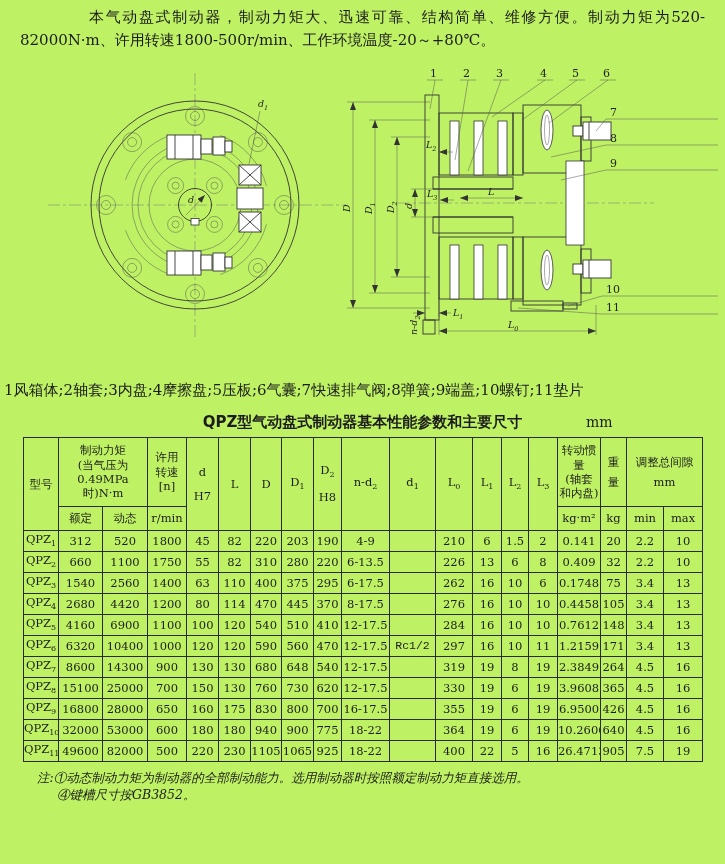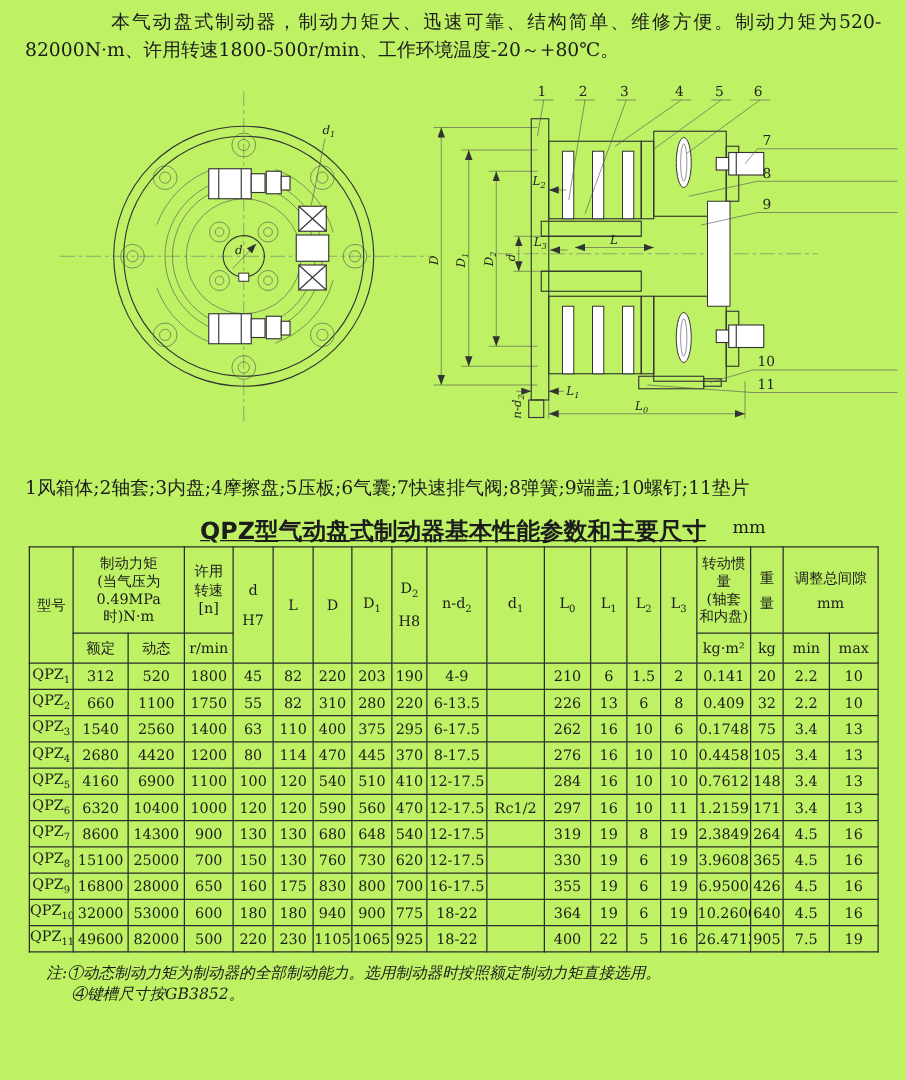--- a/index.html
+++ b/index.html
@@ -14,39 +14,39 @@
   }
   .figure{margin:14px 0 0 6px;}
   svg text{font-family:"DejaVu Serif","Liberation Serif",serif;fill:#222;}
   .ln{stroke:#333;stroke-width:.9;fill:none}
   .tn{stroke:#555;stroke-width:.5;fill:none}
   .cl{stroke:#777;stroke-width:.5;stroke-dasharray:12 3 3 3;fill:none}
   .wt{fill:#fff;stroke:#333;stroke-width:.8}
   .num{font-size:11px}
   .dim{font-size:9.5px;font-style:italic}
   .ss{font-size:6.5px}
-  .parts{margin:4px 0 0 20px;font-size:15px;}
+  .parts{margin:4px 0 0 4px;font-size:15px;}
   .title-row{position:relative;margin-top:12px;text-align:center;height:22px;}
-  .tbl-title{font-weight:bold;font-size:19px;font-family:"DejaVu Sans","Liberation Sans",sans-serif;text-decoration:underline;}
+  .tbl-title{font-weight:bold;font-size:15px;font-family:"DejaVu Sans","Liberation Sans",sans-serif;}
   .tbl-unit{position:absolute;left:586px;top:2px;font-size:14px;}
   table.spec{
     border-collapse:collapse;table-layout:fixed;width:679px;
     margin:3px 0 0 23px;border:1px solid #2b2b2b;
   }
   .spec th,.spec td{
     border:1px solid #2b2b2b;padding:0;text-align:center;vertical-align:middle;
     font-weight:normal;font-size:11.5px;line-height:1.25;overflow:hidden;
   }
   .spec thead tr:first-child{height:69px;}
   .spec thead tr:last-child{height:24px;}
   .spec tbody tr{height:21px;}
   .hd-sm{font-size:11px;}
   .mt10{margin-top:10px;}
   .mt6{margin-top:6px;}
-  .c-d1{border-top:none;border-bottom:none;}
+  .c-d1{border-top:none;border-bottom:none;font-family:Liberation Mono, monospace;}
   .spec sub{font-size:8px;}
   .notes{margin:8px 0 0 37px;font-size:12.5px;line-height:1.34;font-style:italic;}
   .note-line{margin-left:20px;}
   .note-line:first-child{margin-left:0;}
 </style>
 </head>
 <body>
 
 <div class="page">
 

